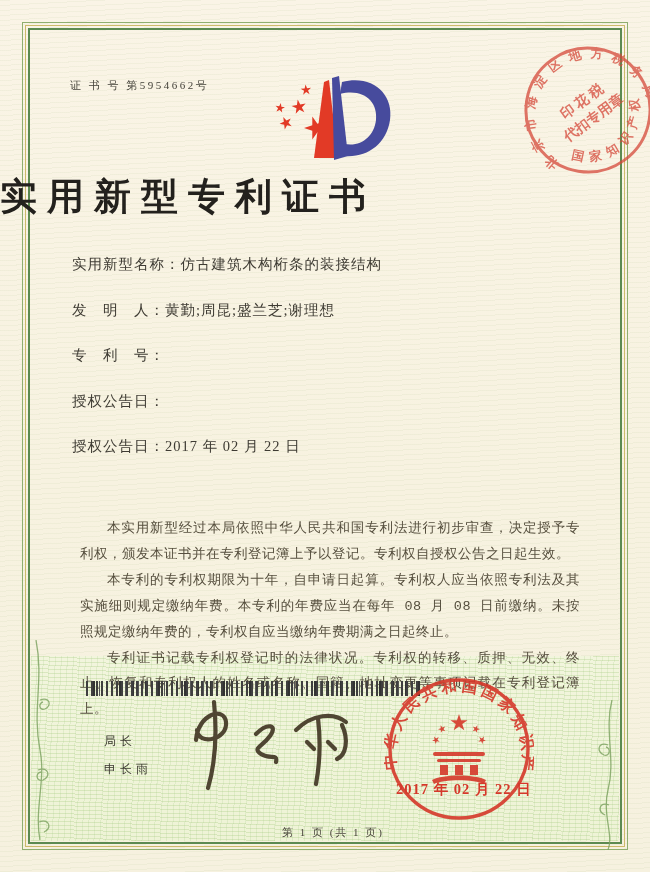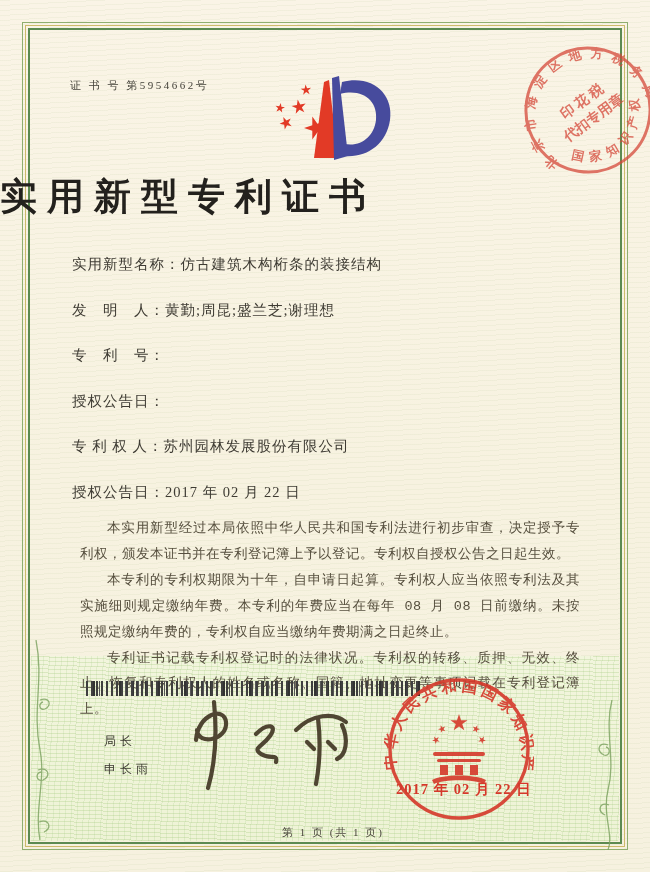--- a/index.html
+++ b/index.html
@@ -119,24 +119,20 @@
     </div>
     <div class="field-row">
       <span class="field-label">发　明　人：</span>
       <span class="field-value">黄勤;周昆;盛兰芝;谢理想</span>
     </div>
     <div class="field-row">
       <span class="field-label">专　利　号：</span>
     </div>
     <div class="field-row">
       <span class="field-label">授权公告日：</span>
-    </div>
-    <div class="field-row">
-      <span class="field-label">专 利 权 人：</span>
-      <span class="field-value">苏州园林发展股份有限公司</span>
     </div>
     <div class="field-row">
       <span class="field-label">授权公告日：</span>
       <span class="field-value">2017 年 02 月 22 日</span>
     </div>
   </div>
 
   <div class="body-text">
     <p>本实用新型经过本局依照中华人民共和国专利法进行初步审查，决定授予专利权，颁发本证书并在专利登记簿上予以登记。专利权自授权公告之日起生效。</p>
     <p>本专利的专利权期限为十年，自申请日起算。专利权人应当依照专利法及其实施细则规定缴纳年费。本专利的年费应当在每年 08 月 08 日前缴纳。未按照规定缴纳年费的，专利权自应当缴纳年费期满之日起终止。</p>

